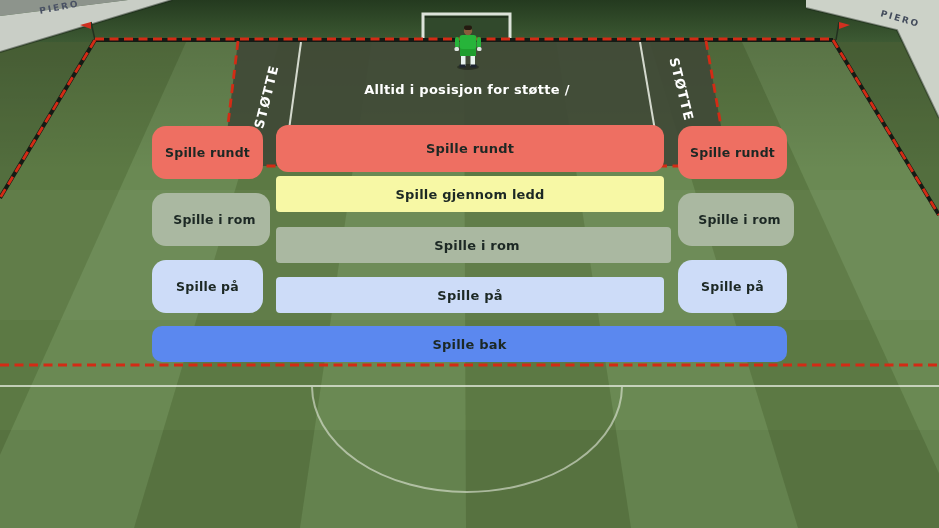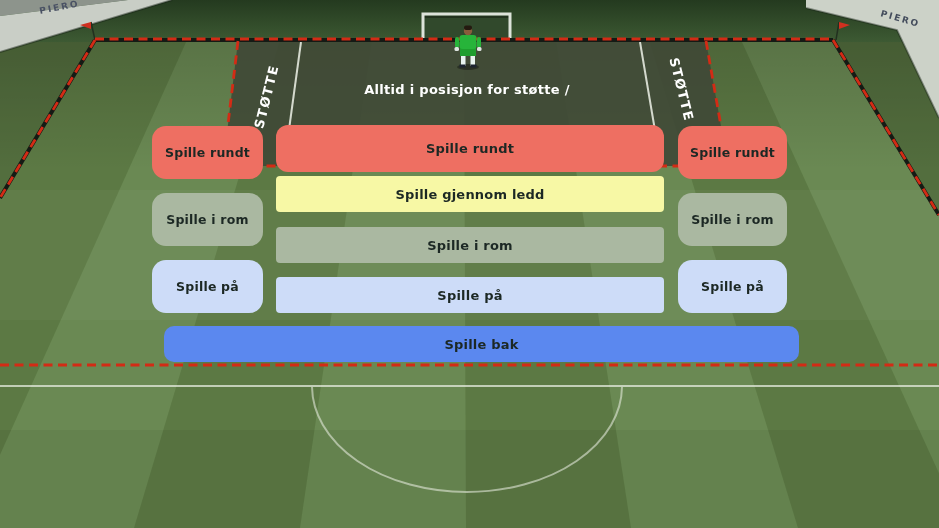--- a/index.html
+++ b/index.html
@@ -18,24 +18,24 @@
   .col-l{left:152px;width:111px;border-radius:14px;font-size:12.5px;}
   .col-r{left:678px;width:109px;border-radius:14px;font-size:12.5px;}
   .row1{top:126px;height:53px;}
   .row2{top:193px;height:53px;}
   .row3{top:260px;height:53px;}
   .col-c{left:276px;width:388px;border-radius:4px;}
   .c1{top:125px;height:47px;border-radius:12px;}
   .c2{top:176px;height:36px;}
   .c3{top:227px;height:36px;}
   .c4{top:277px;height:36px;}
-  .bar{left:152px;width:635px;top:326px;height:36px;border-radius:10px;margin-left:12px;}
+  .bar{left:152px;width:635px;top:326px;height:36px;border-radius:10px;}
   .bg-salmon{background:var(--salmon);}
   .bg-yellow{background:var(--yellow);}
-  .bg-sage{background:var(--sage);}
+  .bg-sage{background:var(--sage);padding-left:7px;}
   .bg-lavender{background:var(--lavender);}
   .bg-blue{background:var(--blue);}
   
   .zone-note{
     position:absolute;left:272px;top:81px;width:390px;text-align:center;
     color:var(--text-light);font-weight:bold;font-size:13px;line-height:17px;
     letter-spacing:.3px;
   }
   .stotte{
     position:absolute;color:var(--text-light);font-weight:bold;font-size:13px;

